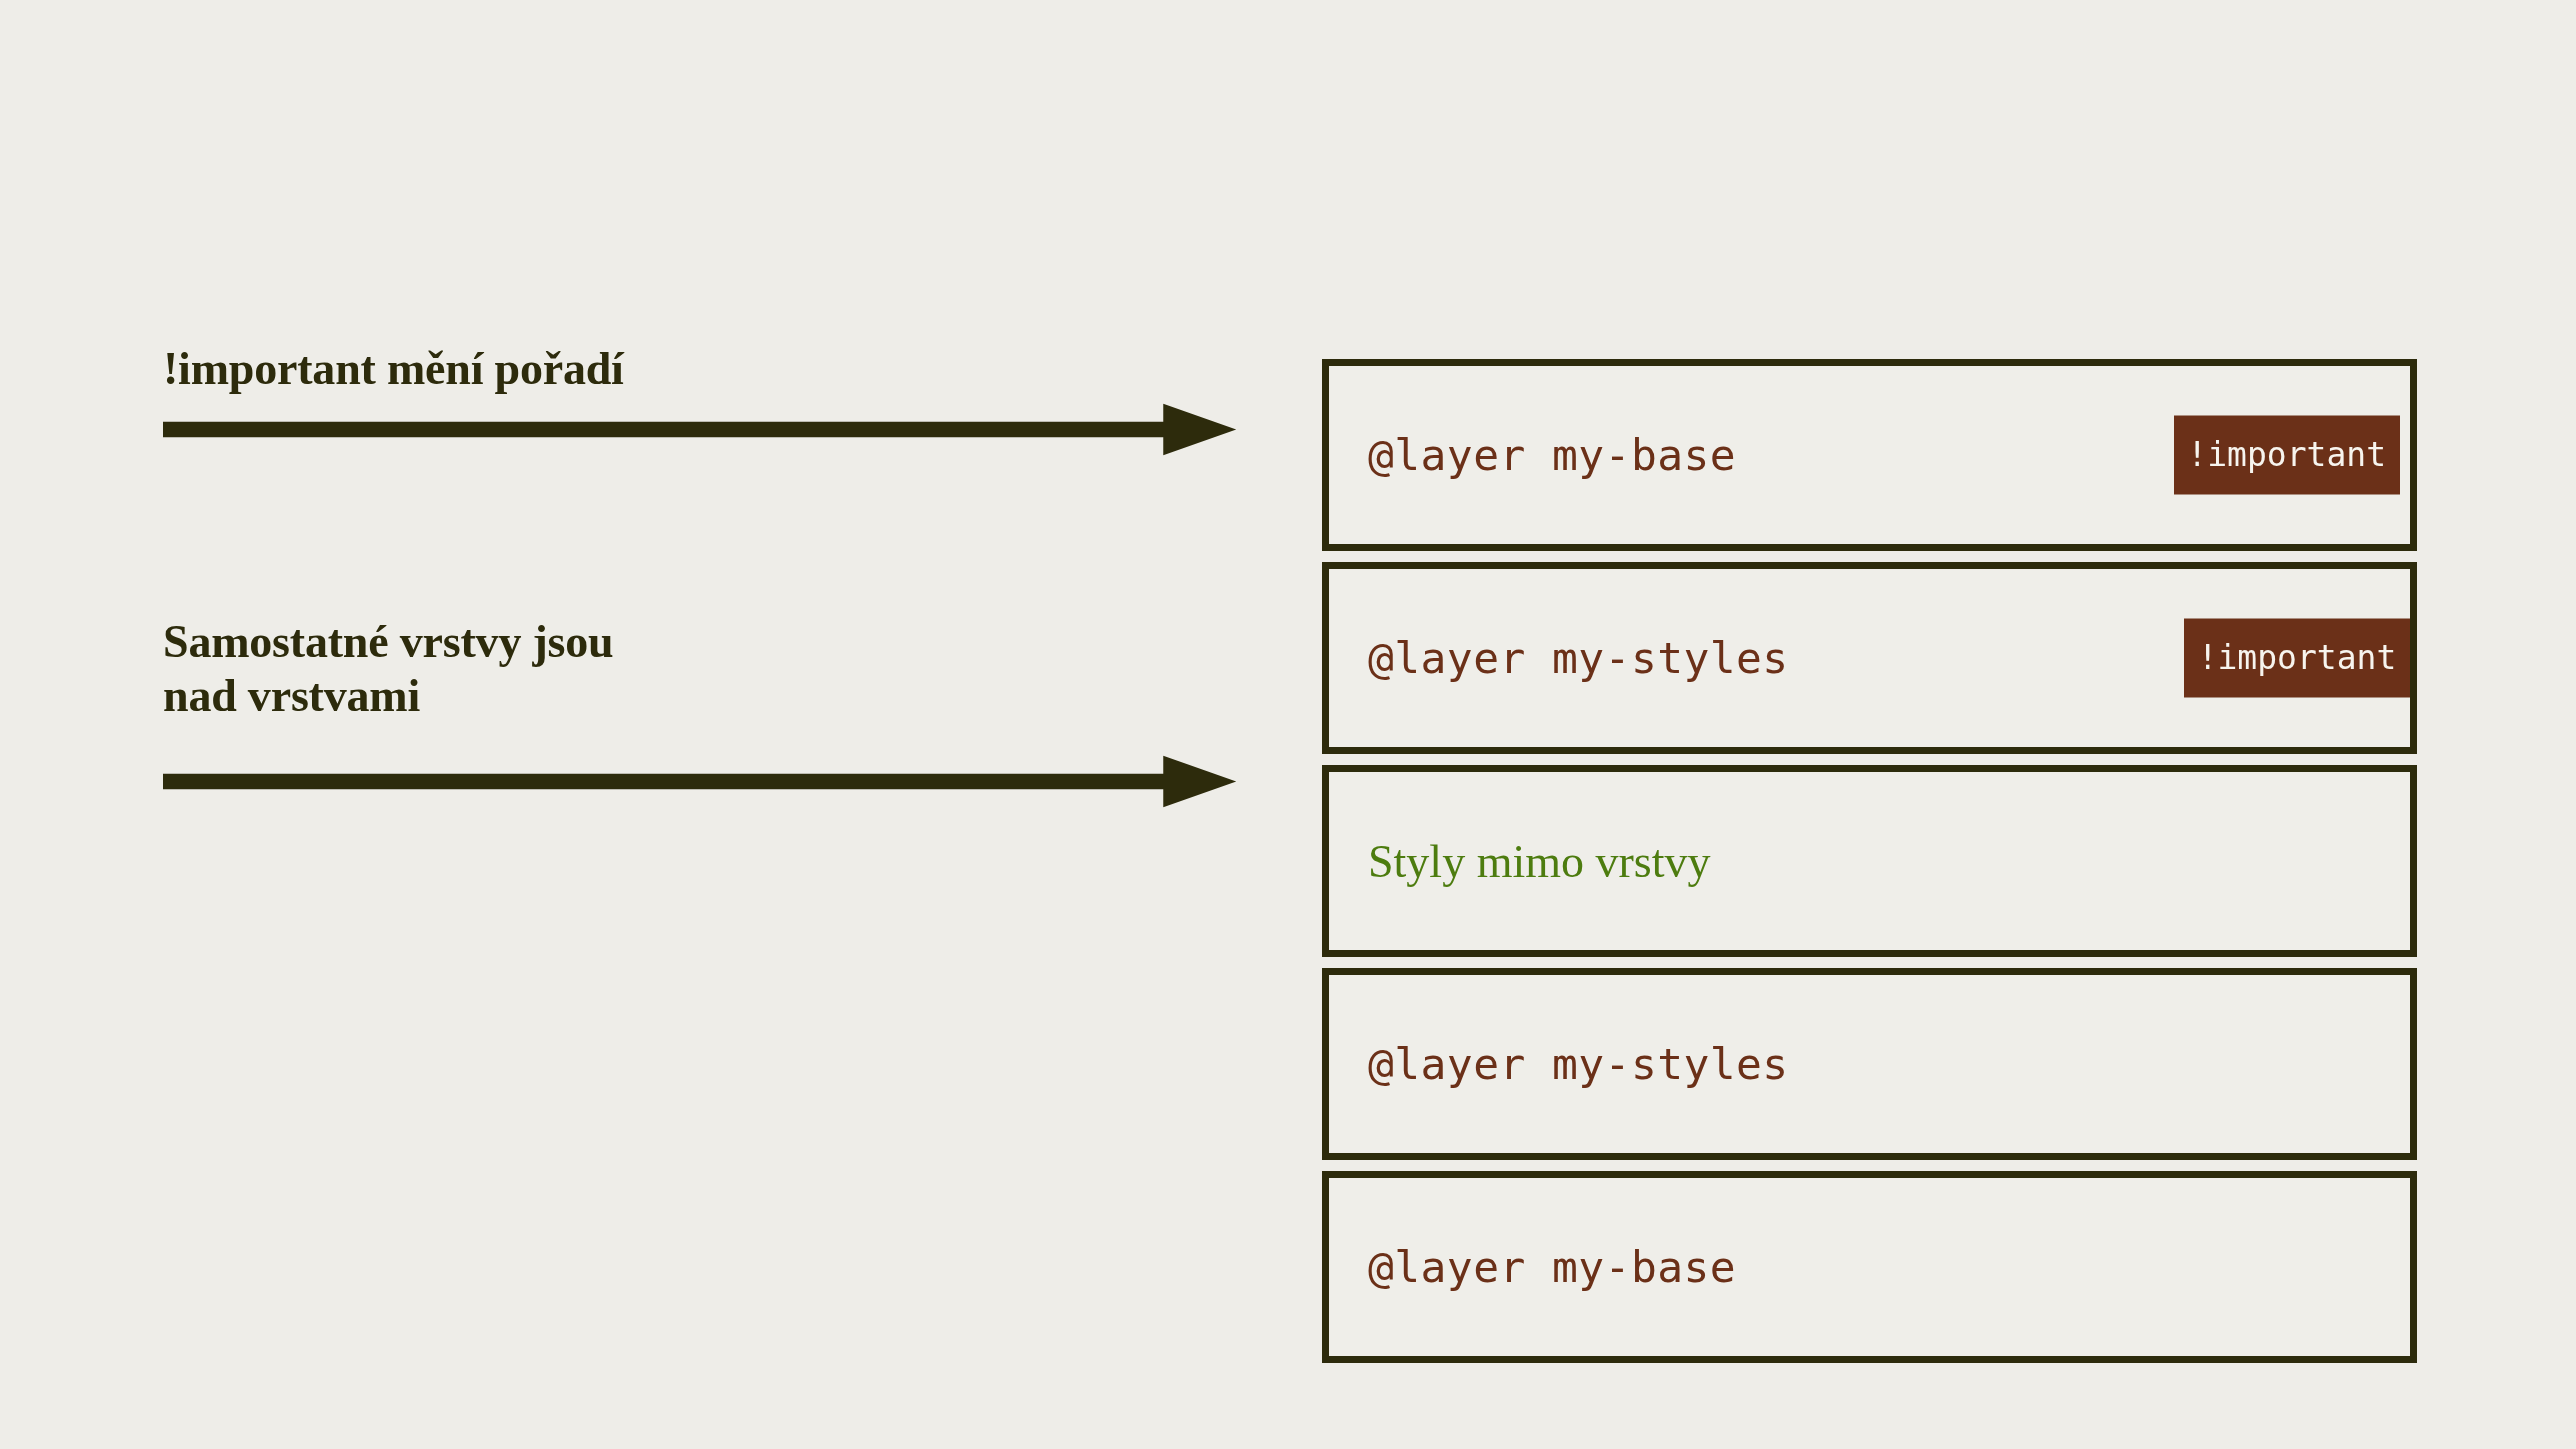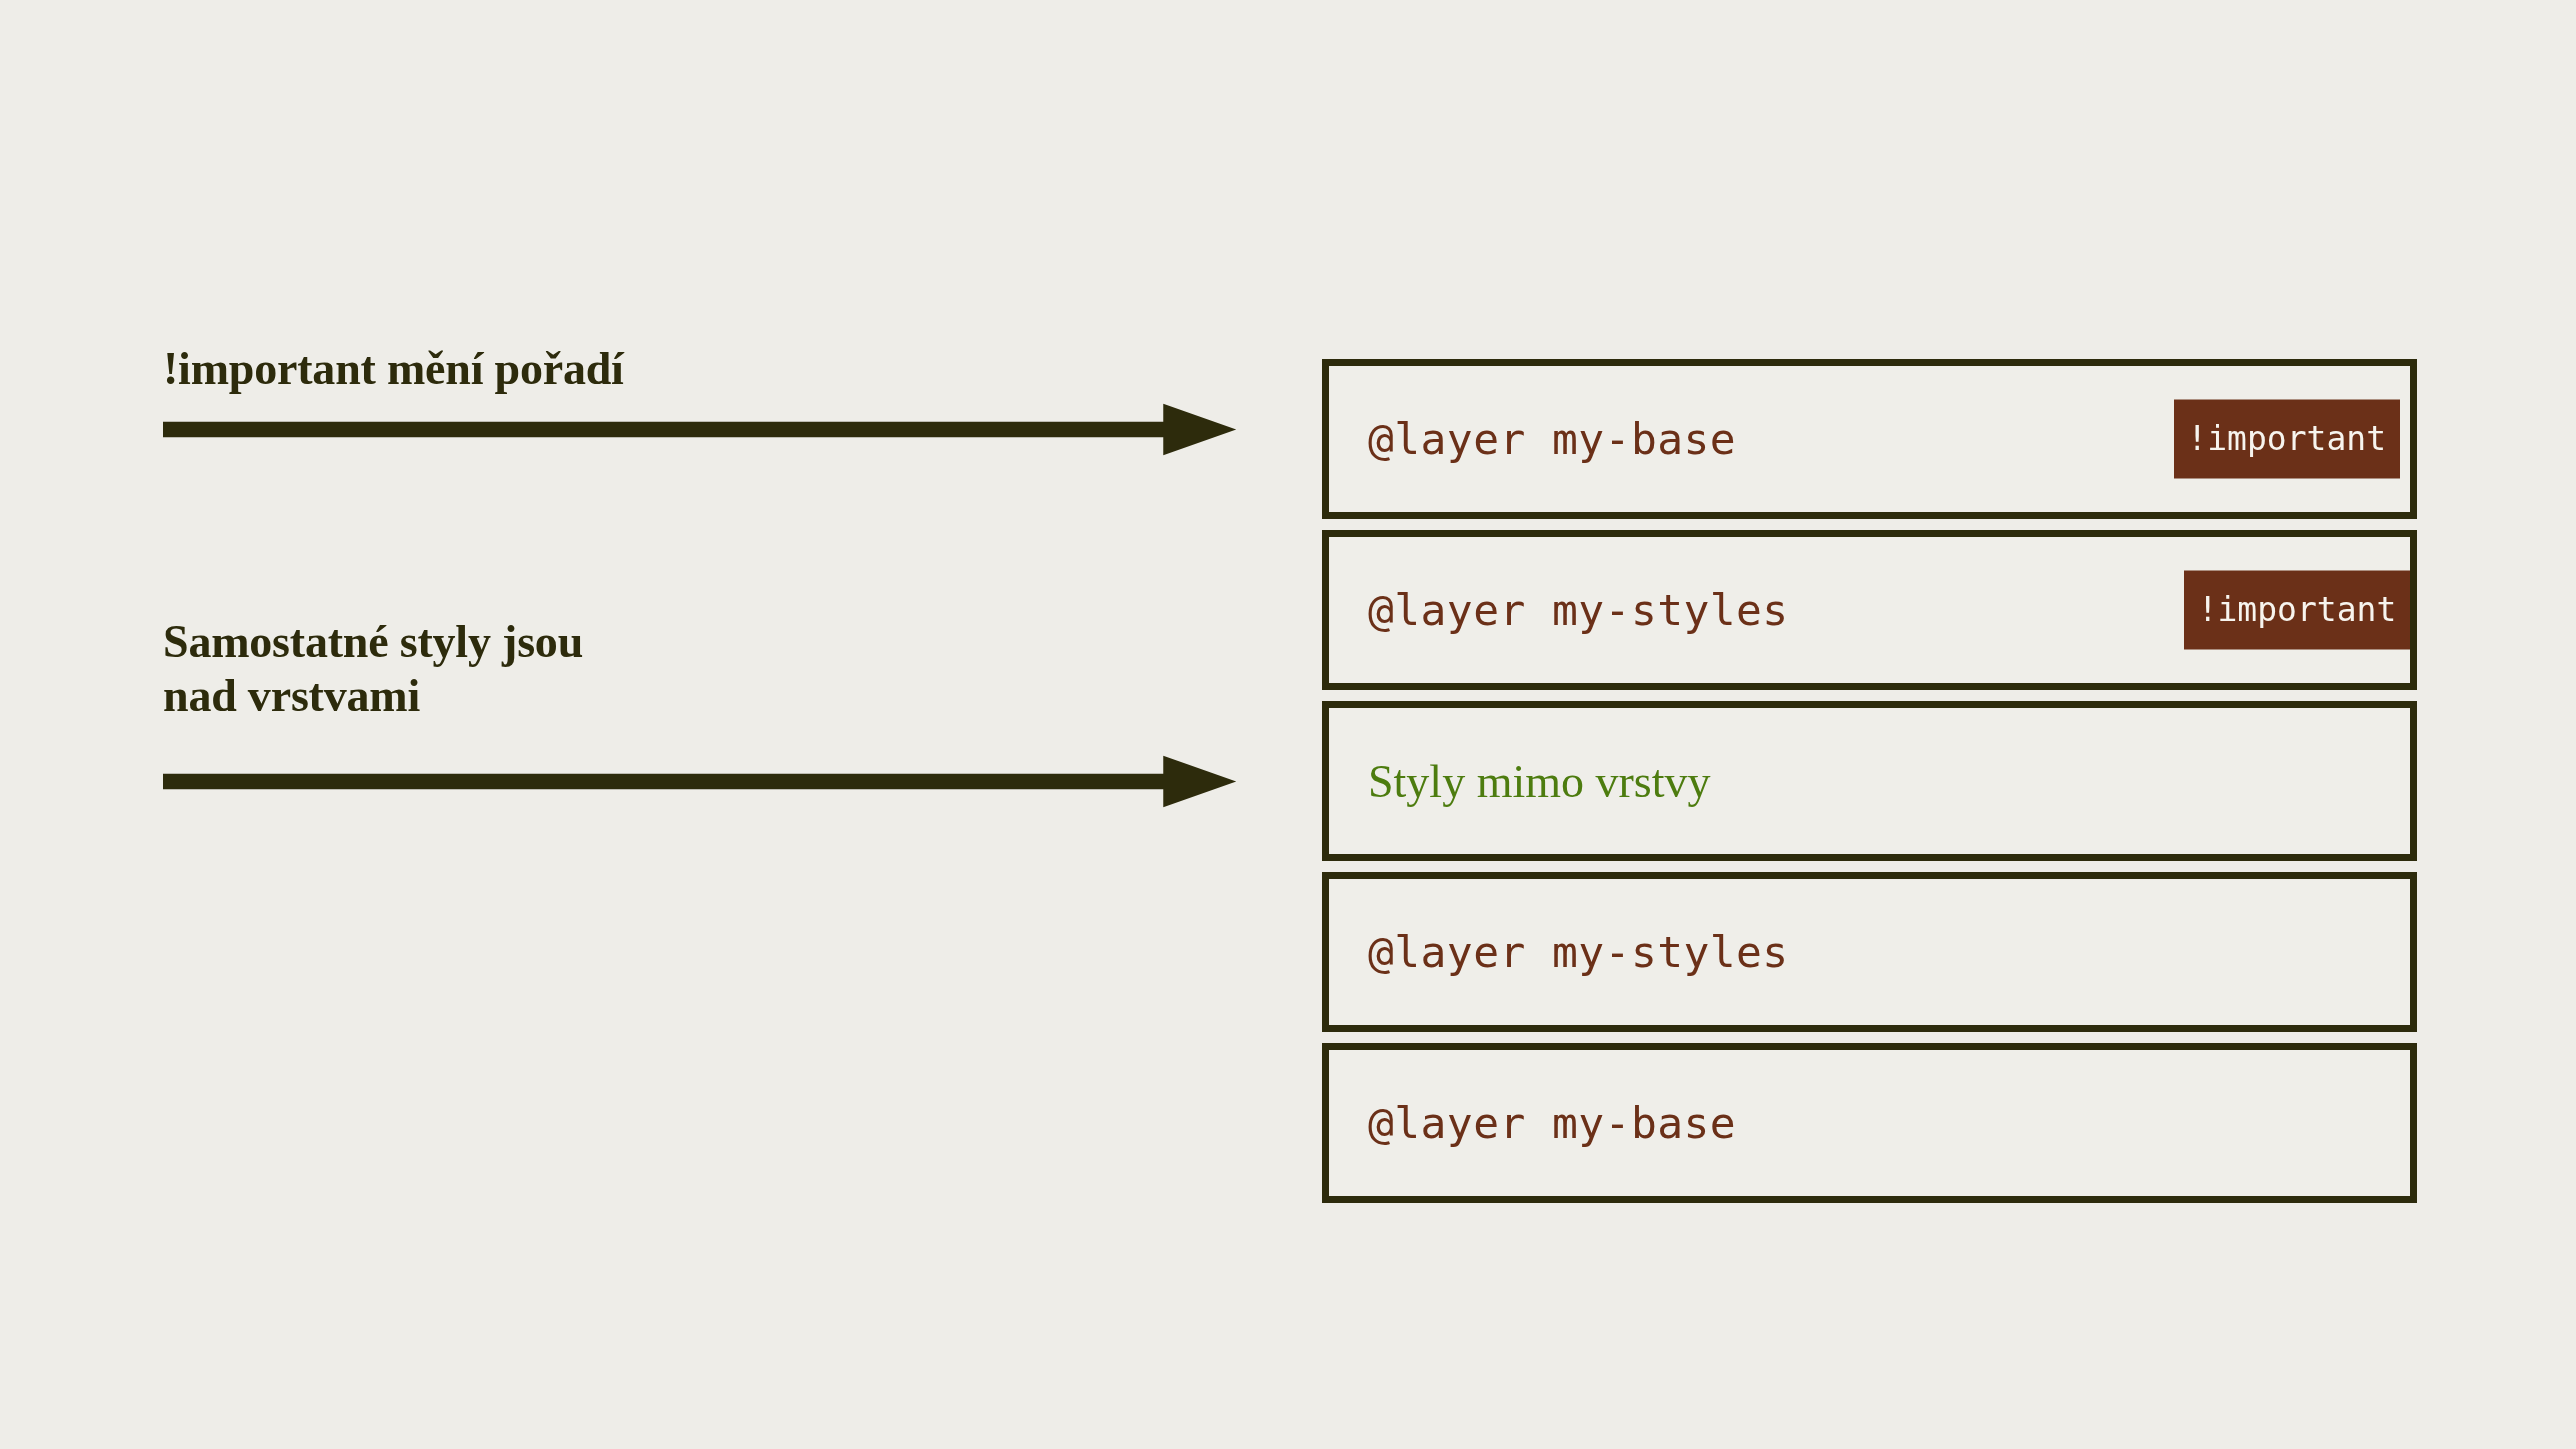--- a/index.html
+++ b/index.html
@@ -66,21 +66,21 @@
   
   #layer-stack {
     position: absolute;
     left: 1322px;
     top: 359px;
     width: 1095px;
   }
   .layer-box {
     position: relative;
     box-sizing: border-box;
-    height: 160px;
+    height: 192px;
     margin-bottom: 11px;
     border: 7.7px solid #2d2b0c;
     background: #efeee9;
     display: flex;
     align-items: center;
     padding: 0 20.6px 0 39px;
   }
   .layer-box:last-child {
     margin-bottom: 0;
   }
@@ -122,21 +122,21 @@
     <div class="annotation-label">!important mění pořadí</div>
   </div>
 
   <div class="arrow" id="arrow-important">
     <svg viewBox="0 0 1280 64" preserveAspectRatio="none">
       <path d="M0 23 L1165 23 L1165 2 L1250 32 L1165 62 L1165 41 L0 41 Z" fill="#2d2b0c"></path>
     </svg>
   </div>
 
   <div class="annotation" id="annotation-standalone">
-    <div class="annotation-label">Samostatné styly jsou
+    <div class="annotation-label">Samostatné vrstvy jsou
 nad vrstvami</div>
   </div>
 
   <div class="arrow" id="arrow-standalone">
     <svg viewBox="0 0 1280 64" preserveAspectRatio="none">
       <path d="M0 23 L1165 23 L1165 2 L1250 32 L1165 62 L1165 41 L0 41 Z" fill="#2d2b0c"></path>
     </svg>
   </div>
 
   <div id="layer-stack">

